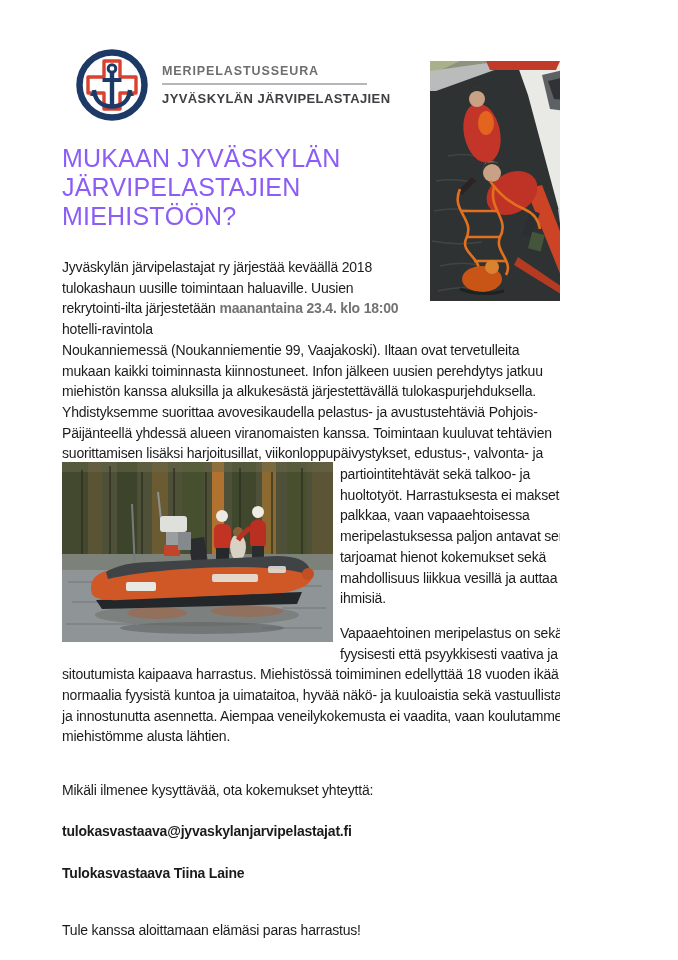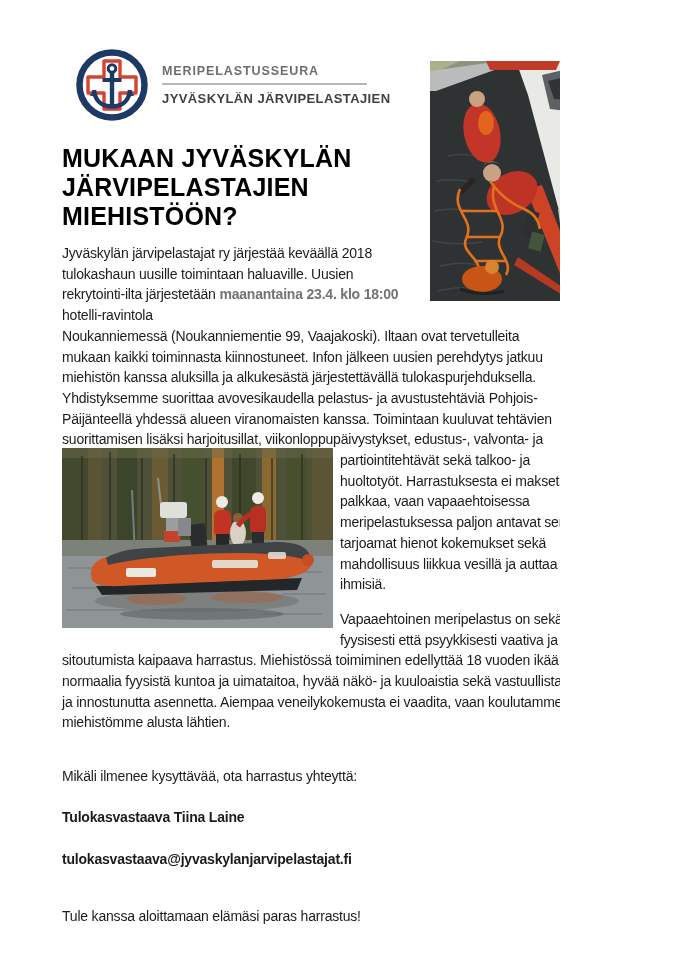--- a/index.html
+++ b/index.html
@@ -10,26 +10,26 @@
   .photo-right { float:right; width:154px; height:240px; margin:13px 8px 14px 12px; }
   .photo-left  { float:left;  width:271px; height:180px; margin:-2px 7px 8px 0; }
   .photo-right svg, .photo-left svg { display:block; width:100%; height:100%; }
 
   .logo { display:flex; align-items:center; gap:13px; margin:48px 0 0 13px; }
   .logo-emblem { width:74px; height:74px; flex:0 0 auto; }
   .logo-line1 { font-size:12.5px; font-weight:bold; color:#6d6e70; letter-spacing:0.9px; }
   .logo-divider { height:2px; background:#b5b7ba; margin:5px 0 6px; width:205px; }
   .logo-line2 { font-size:13px; font-weight:bold; color:#3f4043; letter-spacing:0.4px; }
 
-  h1 { font-size:25px; line-height:29px; font-weight:bold; letter-spacing:0.2px;
-       color:#000000; margin:22px 0 7px; white-space:pre-line; }
+  h1 { font-size:25px; line-height:29px; font-weight:normal; letter-spacing:0.2px;
+       color:#8b5cf6; margin:22px 0 7px; white-space:pre-line; }
 
   .body-text { font-size:14px; line-height:20.7px; letter-spacing:-0.2px;
                margin:0; white-space:pre-line; }
-  .p1 { margin-top:12px; }
+  .p1 { margin-top:26px; }
   .p2a { margin-top:0; }
   .p3 { margin-top:14px; }
   .hl { color:#737373; font-weight:bold; }
 
   .contact { margin-top:12px; }
   .bold { font-weight:bold; }
   .closing { margin-top:16px; }
 </style>
 </head>
 <body>
@@ -190,21 +190,21 @@
 ihmisiä.</p>
 
     <p class="body-text p3">Vapaaehtoinen meripelastus on sekä
 fyysisesti että psyykkisesti vaativa ja
 sitoutumista kaipaava harrastus. Miehistössä toimiminen edellyttää 18 vuoden ikää,
 normaalia fyysistä kuntoa ja uimataitoa, hyvää näkö- ja kuuloaistia sekä vastuullista
 ja innostunutta asennetta. Aiempaa veneilykokemusta ei vaadita, vaan koulutamme
 miehistömme alusta lähtien.</p>
 
     <div class="body-text contact">
-      <div>Mikäli ilmenee kysyttävää, ota harrastus yhteyttä:</div>
+      <div>Mikäli ilmenee kysyttävää, ota kokemukset yhteyttä:</div>
+      <div class="bold">tulokasvastaava@jyvaskylanjarvipelastajat.fi</div>
       <div class="bold">Tulokasvastaava Tiina Laine</div>
-      <div class="bold">tulokasvastaava@jyvaskylanjarvipelastajat.fi</div>
     </div>
 
     <p class="body-text closing">Tule kanssa aloittamaan elämäsi paras harrastus!</p>
 
   </div>
 </div>
 
 </body></html>

